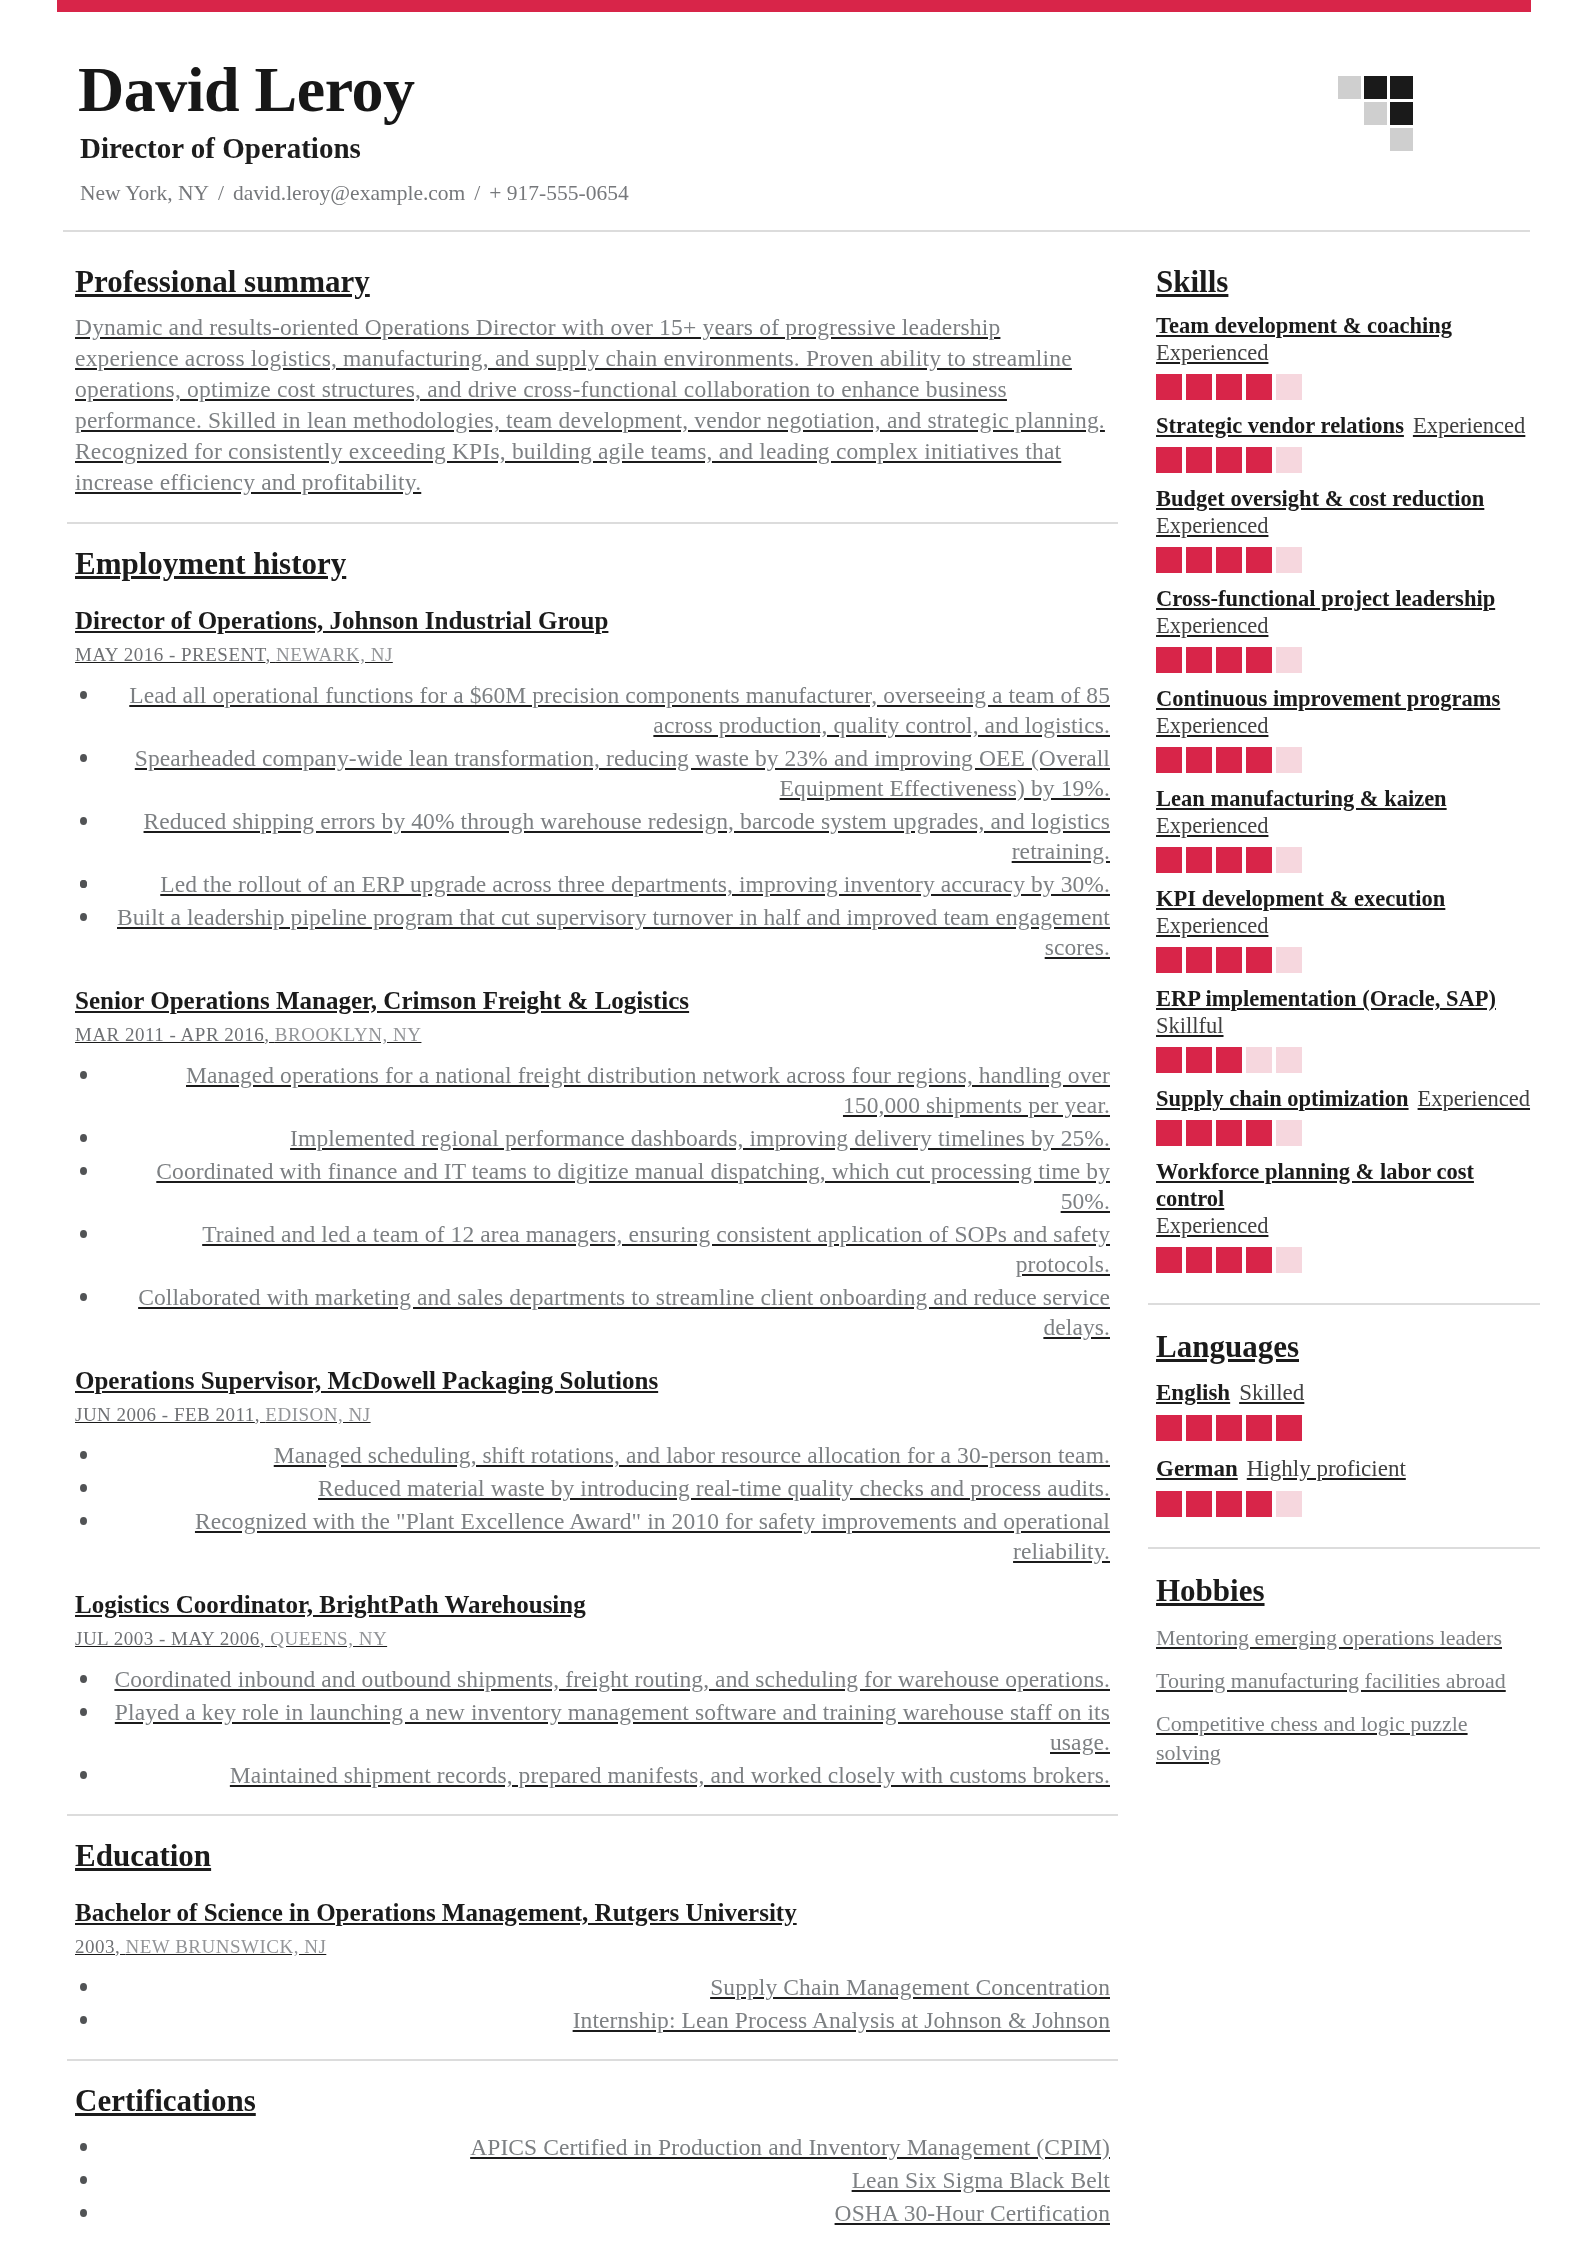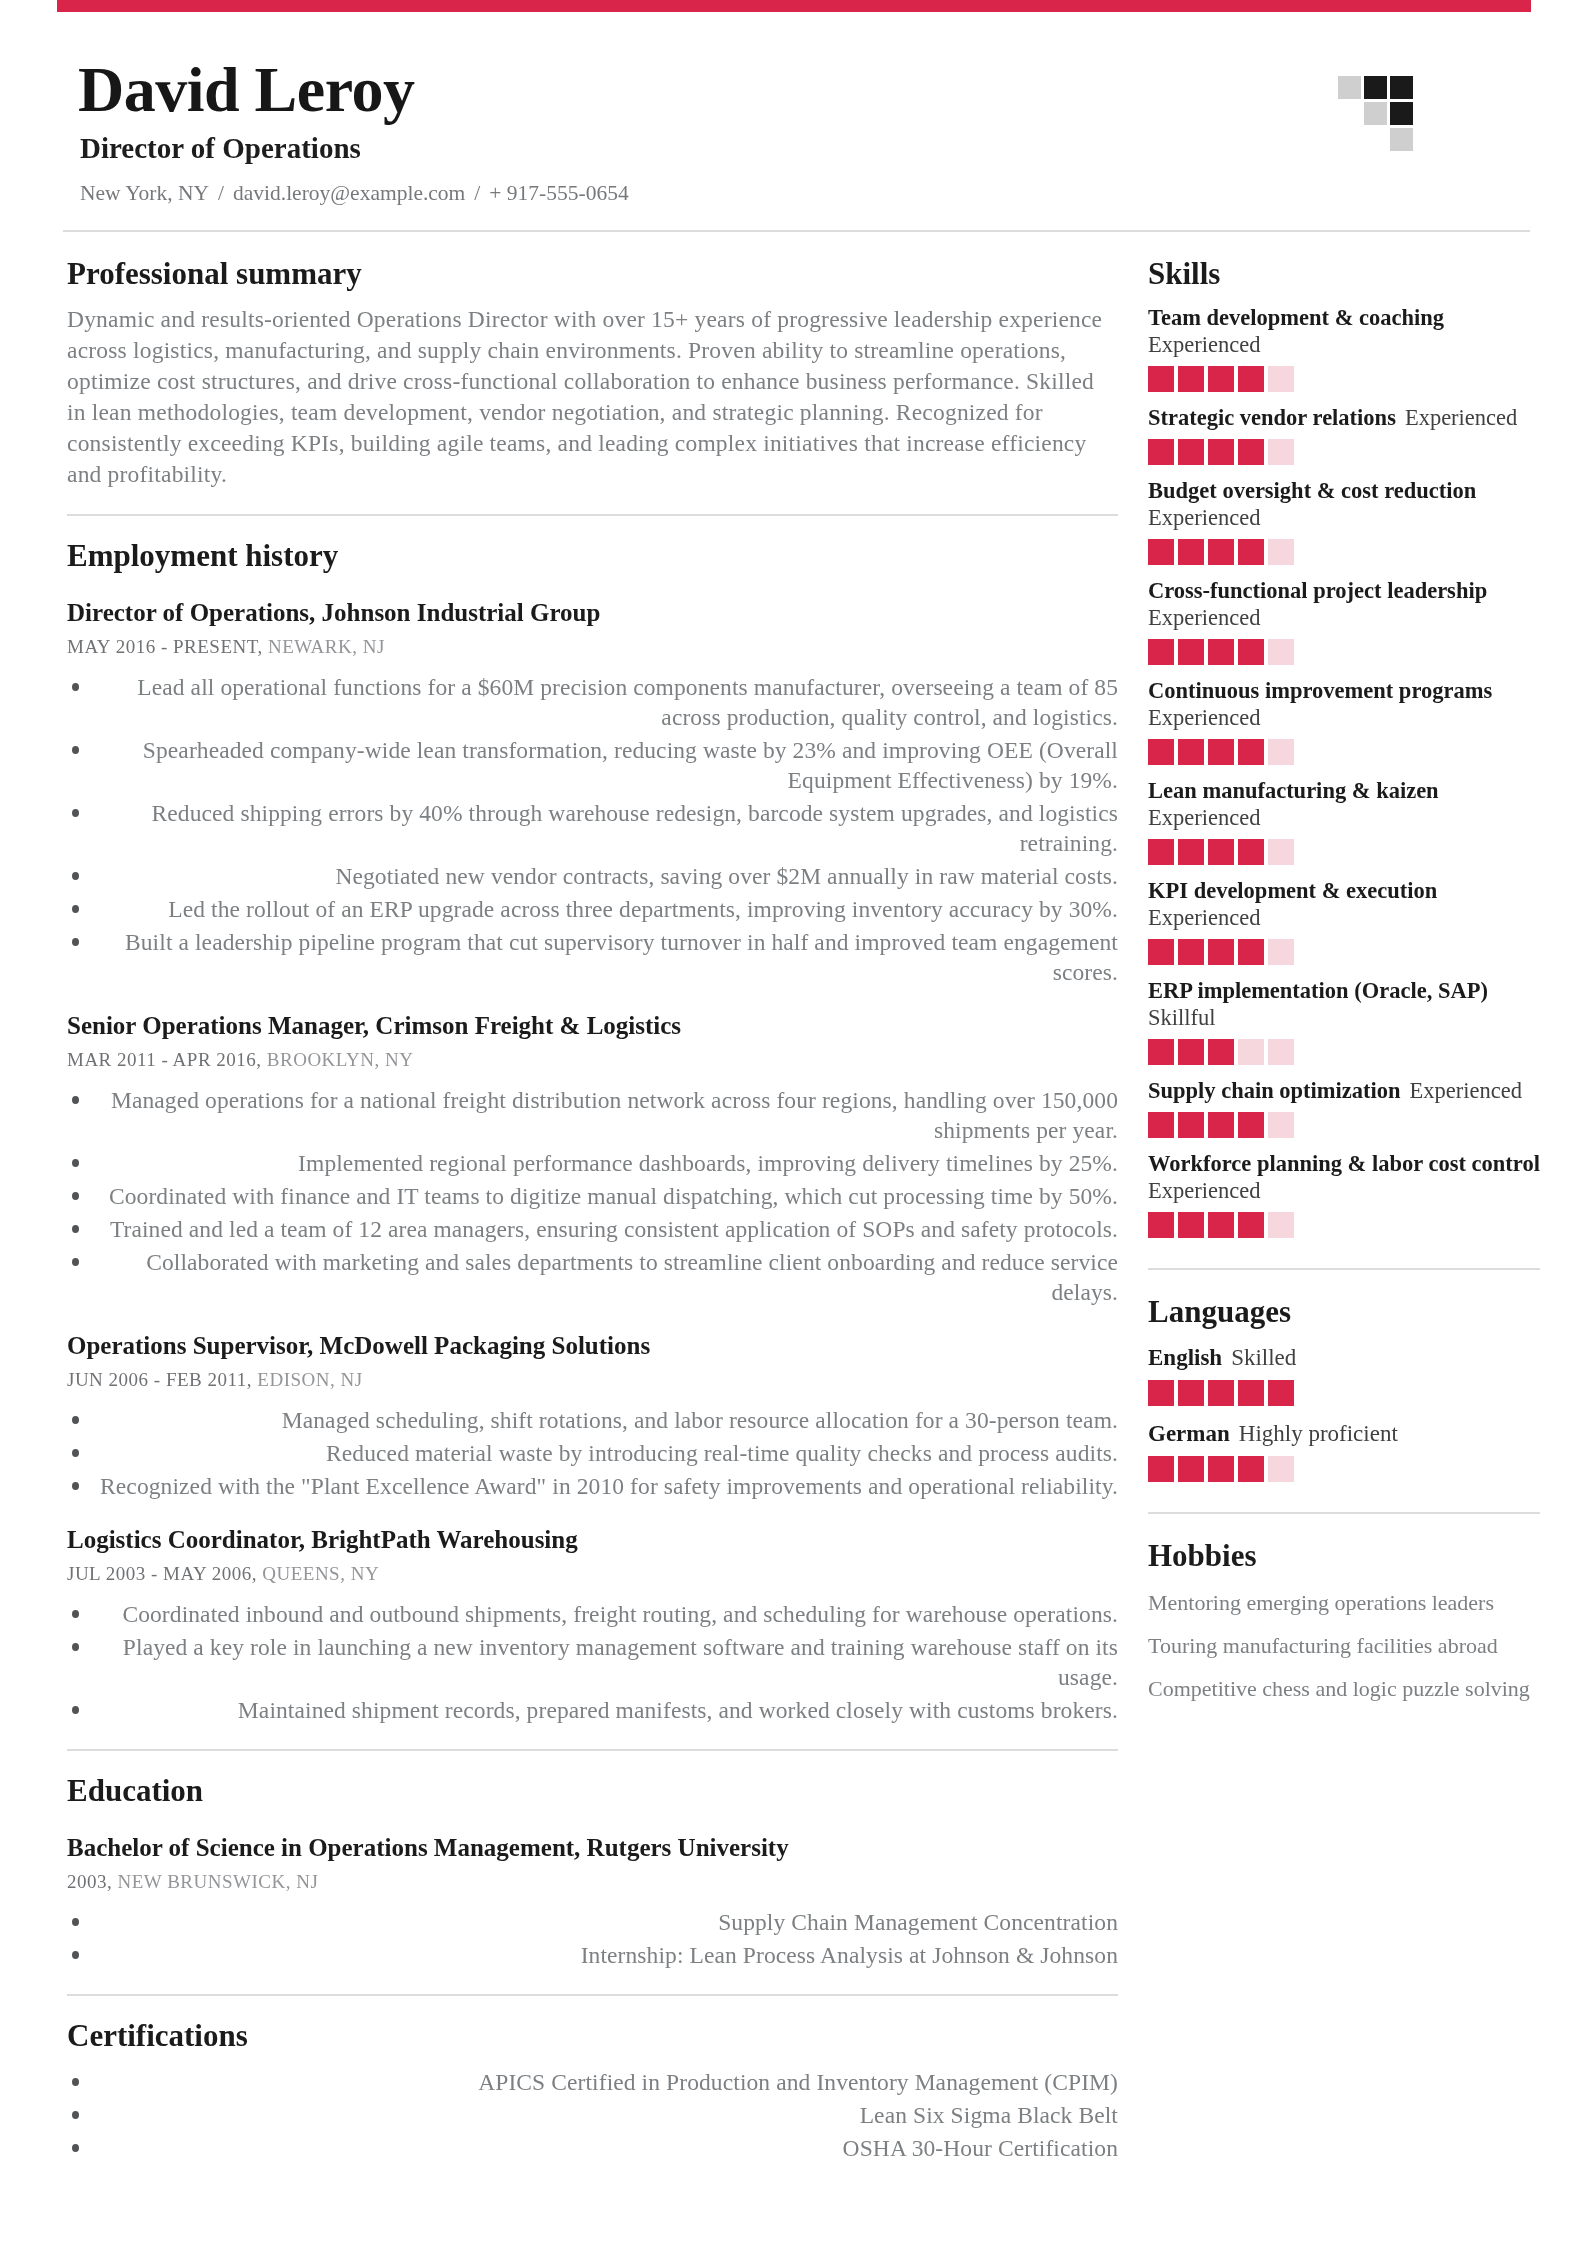--- a/index.html
+++ b/index.html
@@ -38,21 +38,21 @@
 
   .skill{margin-top:12px;font-size:22.5px;line-height:27px;}
   .s-name{font-weight:700;color:#1b1b1b;}
   .s-level{display:block;color:#404040;}
   .inline-level .s-level{display:inline;margin-left:9px;}
   .squares{display:flex;gap:4px;margin-top:8px;}
   .sq{display:block;width:26px;height:26px;}
 
   .lang{margin-top:14px;font-size:23px;line-height:28px;}
   .hobby{margin-top:14px;font-size:22px;line-height:29px;color:#7d8083;}
-  section{margin:0;}
+  section{margin:8px;text-decoration:underline;}
 </style>
 </head>
 <body>
 
 <div class="page">
   <div class="topbar" style="background: rgb(216, 37, 73);"></div>
 
   <div class="name">David Leroy</div>
   <div class="title">Director of Operations</div>
   <div class="contact">
@@ -82,21 +82,21 @@
     <section>
       <h2>Employment history</h2>
       <div>
           <article class="job">
     <h3>Director of Operations, Johnson Industrial Group</h3>
     <div class="job-meta"><span class="range">MAY 2016 - PRESENT</span><span class="loc">NEWARK, NJ</span></div>
     <ul class="bullets">
               <li><span class="dot"></span><span class="li-text">Lead all operational functions for a $60M precision components manufacturer, overseeing a team of 85 across production, quality control, and logistics.</span></li>
               <li><span class="dot"></span><span class="li-text">Spearheaded company-wide lean transformation, reducing waste by 23% and improving OEE (Overall Equipment Effectiveness) by 19%.</span></li>
               <li><span class="dot"></span><span class="li-text">Reduced shipping errors by 40% through warehouse redesign, barcode system upgrades, and logistics retraining.</span></li>
-              <li><span class="dot"></span><span class="li-text">Negotiated new vendor contracts, saving over $2M annually in raw material costs.</span></li>
+              <li><span class="dot"></span></li>
               <li><span class="dot"></span><span class="li-text">Led the rollout of an ERP upgrade across three departments, improving inventory accuracy by 30%.</span></li>
               <li><span class="dot"></span><span class="li-text">Built a leadership pipeline program that cut supervisory turnover in half and improved team engagement scores.</span></li>
             </ul>
   </article>
           <article class="job">
     <h3>Senior Operations Manager, Crimson Freight &amp; Logistics</h3>
     <div class="job-meta"><span class="range">MAR 2011 - APR 2016</span><span class="loc">BROOKLYN, NY</span></div>
     <ul class="bullets">
               <li><span class="dot"></span><span class="li-text">Managed operations for a national freight distribution network across four regions, handling over 150,000 shipments per year.</span></li>
               <li><span class="dot"></span><span class="li-text">Implemented regional performance dashboards, improving delivery timelines by 25%.</span></li>

